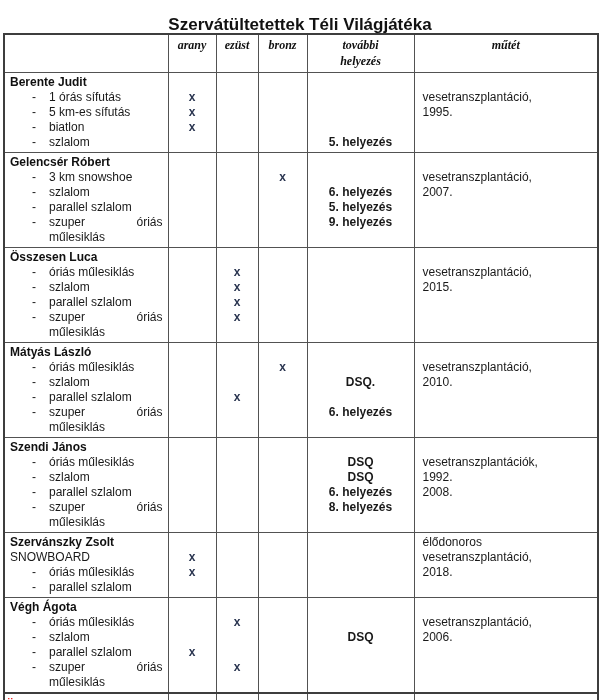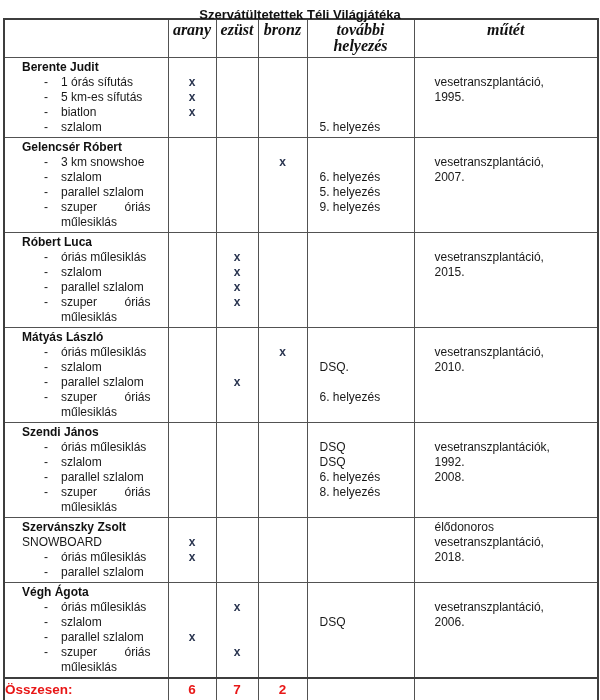--- a/index.html
+++ b/index.html
@@ -1,52 +1,52 @@
 <!DOCTYPE html>
 <html><head>
 <meta charset="utf-8">
 <style>
   html,body { margin:0; padding:0; }
   body {
     width:600px; height:700px; background:#ffffff;
     font-family:"Liberation Sans", sans-serif; color:#191919;
   }
   .title {
-    text-align:center; font-size:13px; font-weight:bold;
-    padding-top:7px; height:18px; box-sizing:border-box; color:#111;
+    text-align:center; font-size:17px; font-weight:bold;
+    padding-top:15px; height:33px; box-sizing:border-box; color:#111;
   }
   table.results {
     border-collapse:collapse; table-layout:fixed;
     width:594px; margin-left:3px;
     border:2px solid #3d3d3d; border-bottom-width:3px;
   }
   col.c-name  { width:164px; }
   col.c-arany { width:48px; }
   col.c-ezust { width:42px; }
   col.c-bronz { width:49px; }
   col.c-tov   { width:107px; }
   col.c-mutet { width:184px; }
   th, td { border:1px solid #525252; }
   thead th {
     font-family:"Liberation Serif", serif; font-style:italic; font-weight:bold;
-    font-size:16px; text-align:center; vertical-align:top;
+    font-size:12px; text-align:center; vertical-align:top;
     padding-top:2px; line-height:16px; height:38px; box-sizing:border-box;
     color:#101010;
   }
   th.hdr-tovabbi { word-spacing:600px; }
-  td { vertical-align:top; padding:2px 12px; }
+  td { vertical-align:top; padding:2px 0; }
   .line { height:15px; line-height:15px; font-size:12px; white-space:nowrap; }
   .name-line  { font-weight:bold; padding-left:5px; color:#101010; }
   .plain-line { padding-left:5px; }
   .bullet-line { padding-left:44px; position:relative; }
   .dash { position:absolute; left:27px; top:0; }
   .justify-line { display:flex; justify-content:space-between; padding-right:5px; }
   .wrap-line { padding-left:44px; }
   .medal-line { text-align:center; color:#2a3550; font-weight:bold; }
-  .placement-line { text-align:left; }
+  .placement-line { text-align:center;font-weight:bold; }
   .surgery-line { padding-left:8px; }
   tr.totals-row td {
     border-top:2px solid #3d3d3d; height:21px;
     vertical-align:middle; padding:0;
   }
   .totals-label { color:#e81717; font-weight:bold; font-size:13.5px; padding-left:5px; }
   .totals-num   { color:#e81717; font-weight:bold; font-size:13.5px; text-align:center; }
 </style>
 </head>
 <body>
@@ -166,21 +166,21 @@
           <div class="line surgery-line"></div>
           <div class="line surgery-line">vesetranszplantáció,</div>
           <div class="line surgery-line">2007.</div>
           <div class="line surgery-line"></div>
           <div class="line surgery-line"></div>
           <div class="line surgery-line"></div>
         </td>
       </tr>
       <tr>
         <td>
-          <div class="line name-line">Róbert Luca</div>
+          <div class="line name-line">Összesen Luca</div>
           <div class="line bullet-line"><span class="dash">-</span><span>óriás műlesiklás</span></div>
           <div class="line bullet-line"><span class="dash">-</span><span>szlalom</span></div>
           <div class="line bullet-line"><span class="dash">-</span><span>parallel szlalom</span></div>
           <div class="line bullet-line justify-line">
             <span class="dash">-</span>
             <span>szuper</span>
             <span>óriás</span>
           </div>
           <div class="line wrap-line">műlesiklás</div>
         </td>

